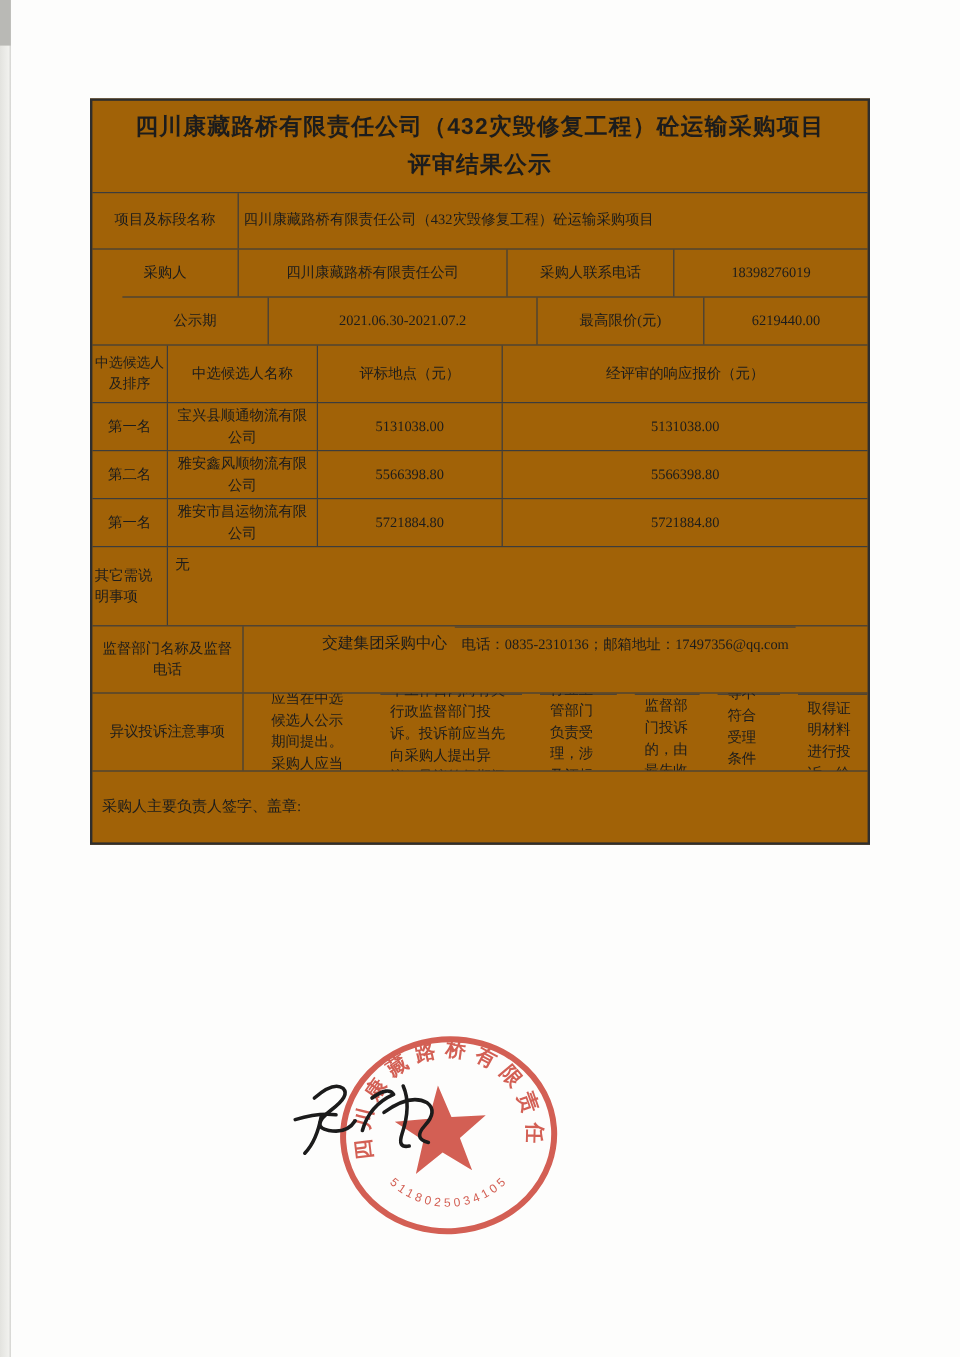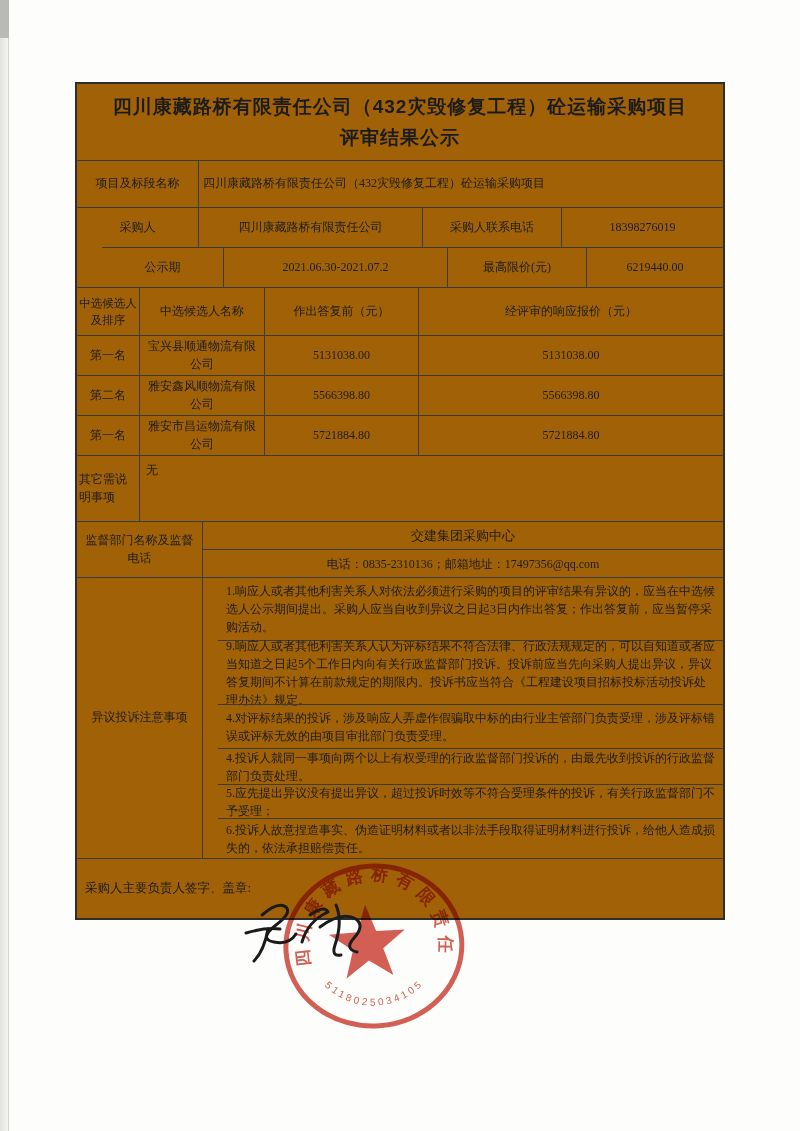--- a/index.html
+++ b/index.html
@@ -17,21 +17,21 @@
 
   
   .tbl{position:absolute;left:75px;top:82px;width:650px;border:2px solid #2e2e2e;background:#a16207;box-sizing:border-box;}
   .row{display:flex;border-top:1px solid #3c3c3c;box-sizing:border-box;align-items:stretch;}
   .row:first-child{border-top:none;}
   .c{border-left:1px solid #3c3c3c;box-sizing:border-box;display:flex;align-items:center;justify-content:center;
      padding:2px 4px;font-size:12px;line-height:1.45;text-align:center;overflow:hidden;}
   .c:first-child{border-left:none;}
   .c.left{justify-content:flex-start;text-align:left;}
   .c.top{align-items:flex-start;}
-  .stack{display:flex;flex-direction:column;padding:0;align-items:stretch;}
+  .stack{display:flex;padding:0;align-items:stretch;}
   .sub{border-top:1px solid #3c3c3c;display:flex;align-items:center;justify-content:center;
        font-size:12px;line-height:1.5;box-sizing:border-box;padding:2px 6px;}
   .sub:first-child{border-top:none;}
   .sub.txt{justify-content:flex-start;text-align:left;align-items:center;padding:3px 8px 3px 8px;margin-left:15px;}
 
   .title-row{flex-direction:column;justify-content:center;align-items:center;
     font-family:"Liberation Sans","DejaVu Sans",sans-serif;font-weight:bold;font-size:19px;
     line-height:1.65;letter-spacing:1px;text-align:center;}
 
   
@@ -96,21 +96,21 @@
   <div class="row h-r5">
     <div class="c w-lab">公示期</div>
     <div class="c w-val">2021.06.30-2021.07.2</div>
     <div class="c w-c3">最高限价(元)</div>
     <div class="c grow">6219440.00</div>
   </div>
 
   <div class="row h-ch">
     <div class="c w-rank" style="font-size:11.5px;padding:2px;">中选候选人及排序</div>
     <div class="c w-name">中选候选人名称</div>
-    <div class="c w-price">作出答复前（元）</div>
+    <div class="c w-price">评标地点（元）</div>
     <div class="c grow">经评审的响应报价（元）</div>
   </div>
 
   <div class="row h-cr">
     <div class="c w-rank">第一名</div>
     <div class="c w-name">宝兴县顺通物流有限公司</div>
     <div class="c w-price">5131038.00</div>
     <div class="c grow">5131038.00</div>
   </div>
   <div class="row h-cr">

